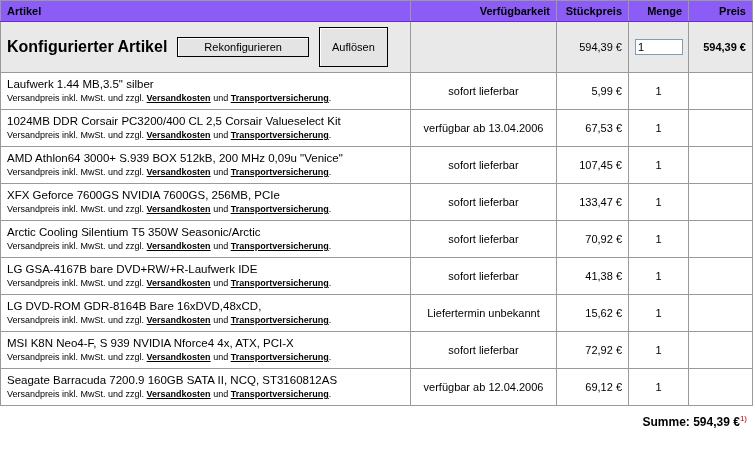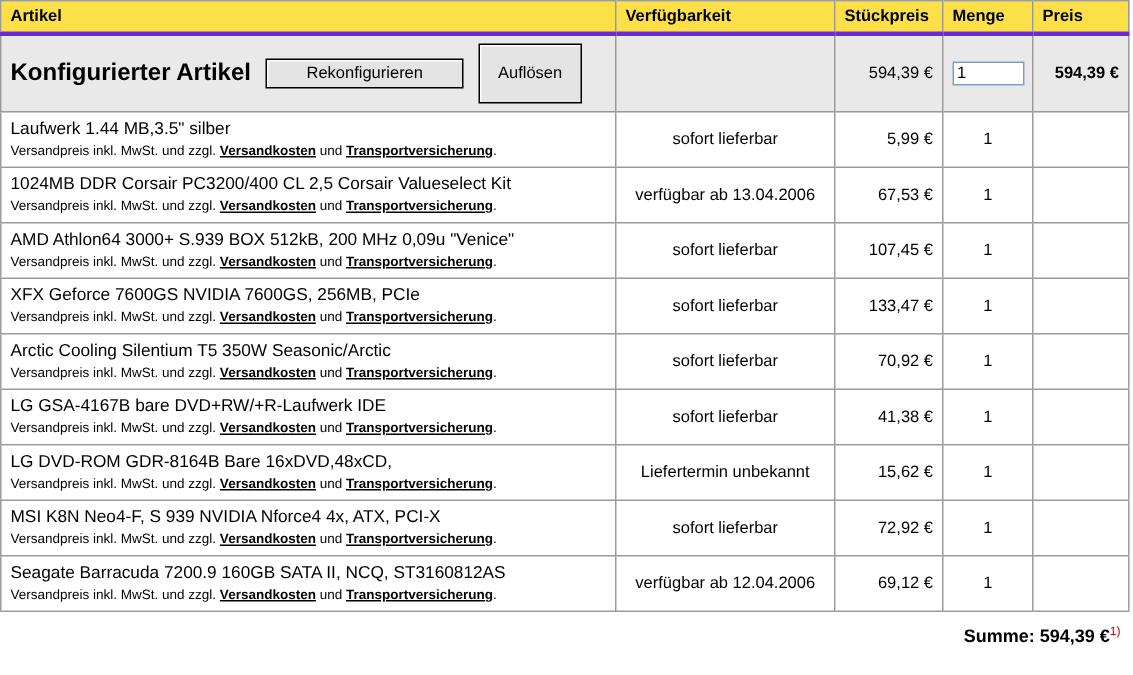--- a/index.html
+++ b/index.html
@@ -21,31 +21,31 @@
     table-layout: fixed;
     border: 1px solid #9a9a9a;
   }
   .cart col.c-art   { width: 410px; }
   .cart col.c-avail { width: 146px; }
   .cart col.c-price { width: 72px; }
   .cart col.c-qty   { width: 60px; }
   .cart col.c-total { width: 64px; }
 
   .cart th {
-    background: #fde047;
+    background: #8b5cf6;
     font-weight: bold;
     font-size: 11px;
     text-align: left;
     padding: 4px 6px 4px 6px;
-    border-bottom: 3px solid #6d28d9;
+    border-bottom: 1px solid #6d28d9;
     border-right: 1px solid #9a9a9a;
     white-space: nowrap;
   }
   .cart th.last { border-right: none; }
-  .cart th.ctr { text-align: left; }
+  .cart th.ctr { text-align: right; }
 
   .cart td {
     border-bottom: 1px solid #9a9a9a;
     border-right: 1px solid #9a9a9a;
     padding: 4px 6px 5px 6px;
     vertical-align: middle;
     font-size: 11px;
   }
   .cart td.last { border-right: none; }
 

